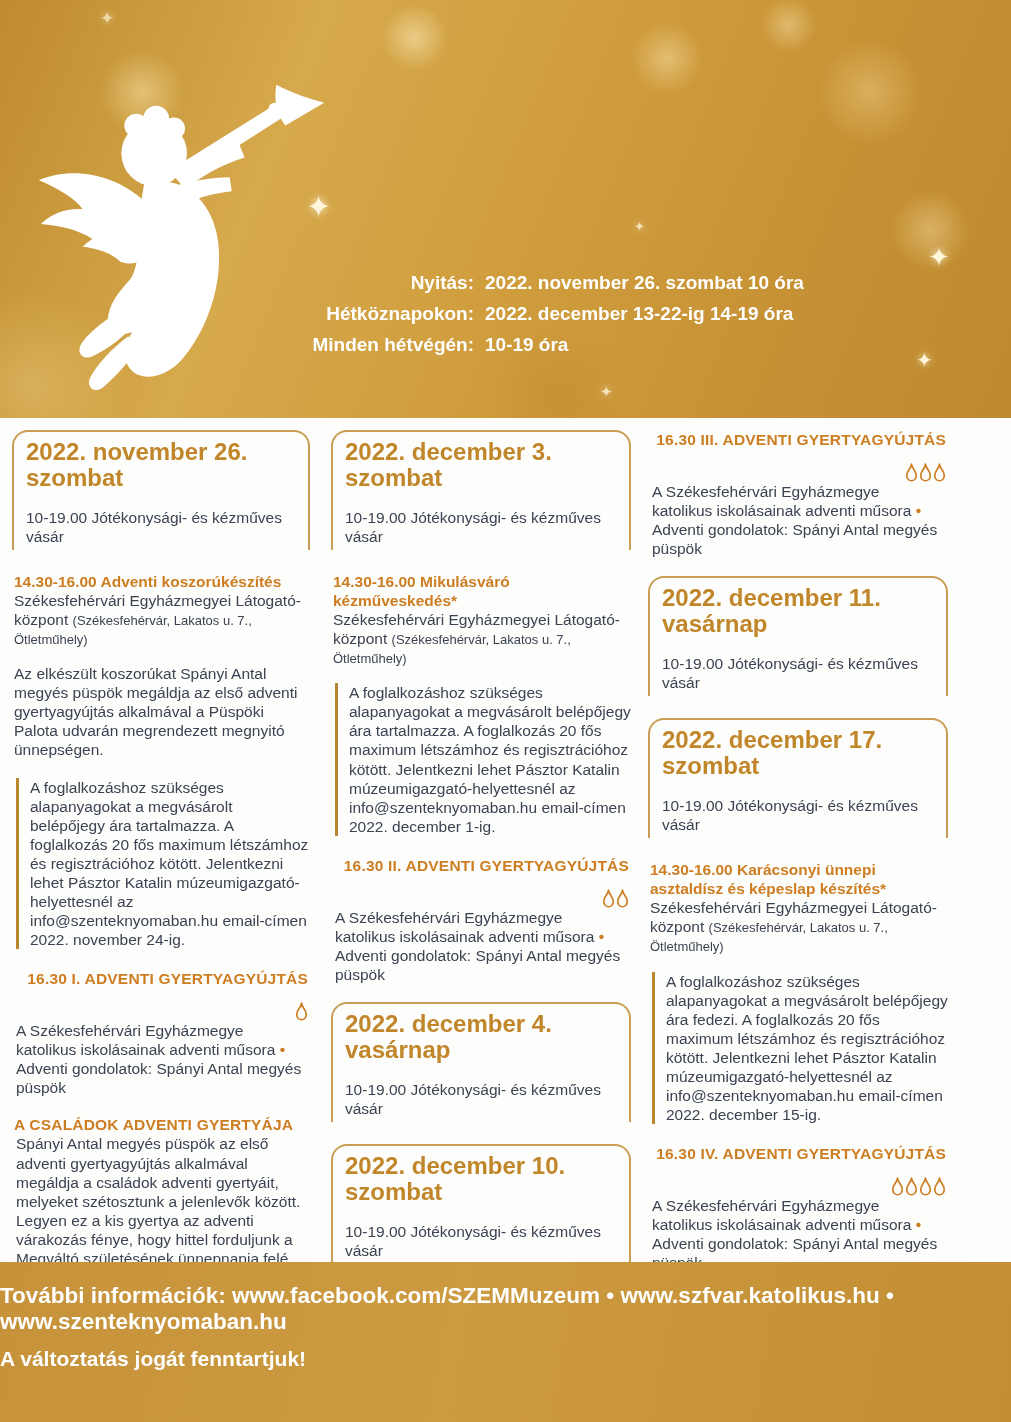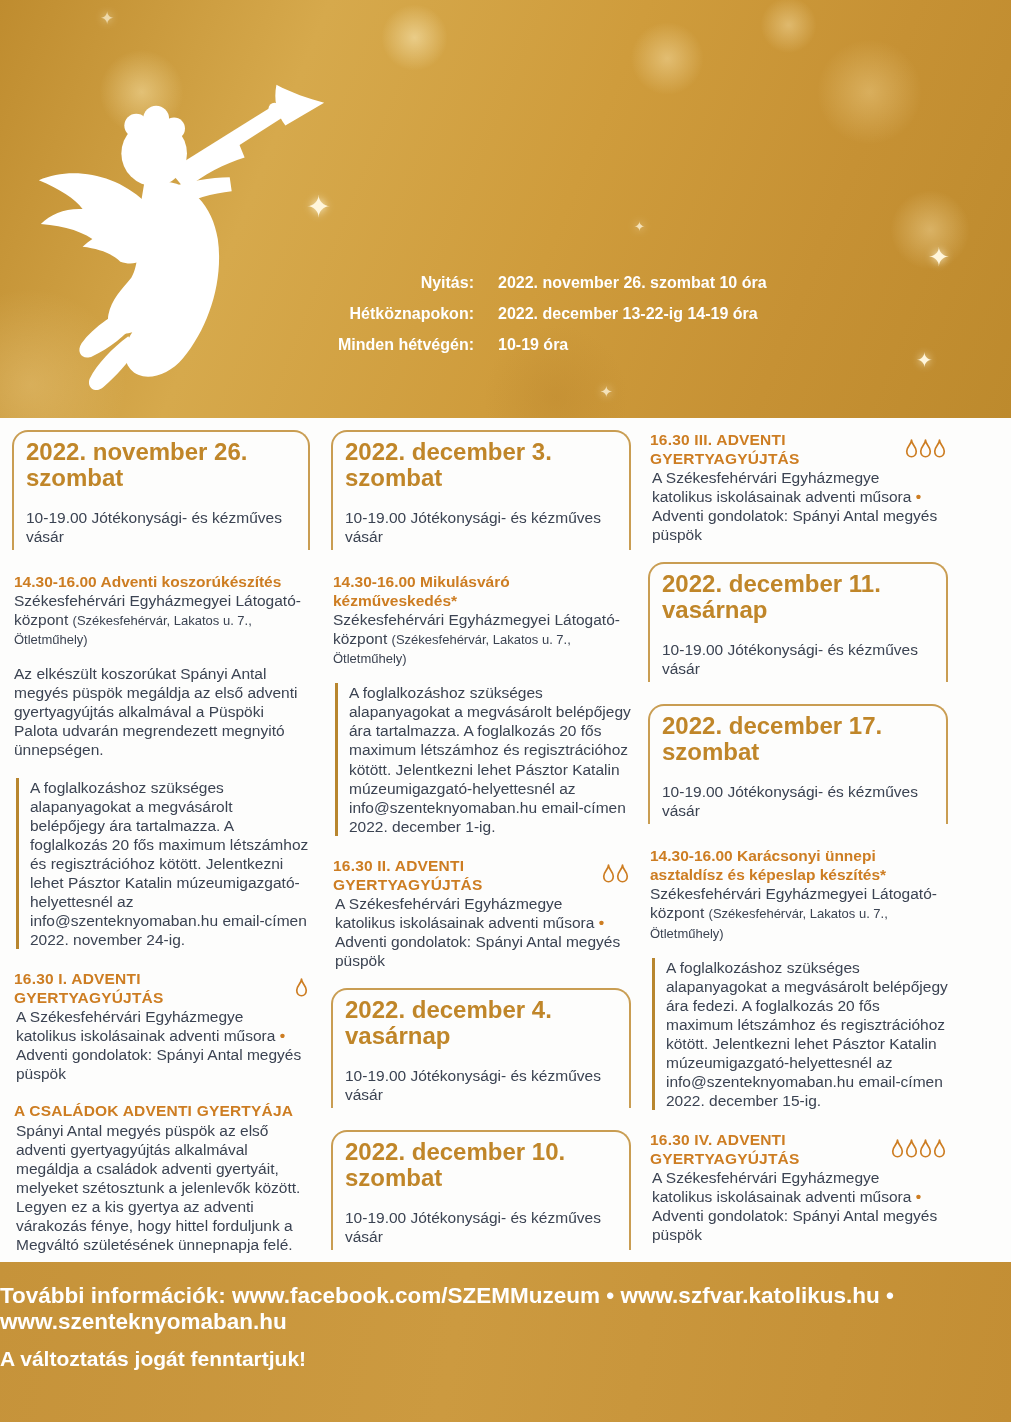--- a/index.html
+++ b/index.html
@@ -25,22 +25,22 @@
       linear-gradient(112deg,#bf8c2f 0%,#d6a94c 28%,#cf9c3c 55%,#c69134 78%,#bd8a2d 100%);
   }
   .angel{position:absolute;left:28px;top:52px;width:308px;height:338px;}
   .hero-title{position:absolute;left:318px;top:74px;width:600px;text-align:center;color:#fff;}
   .hero-title h1{
     margin:0;font-size:79px;font-weight:700;letter-spacing:-1px;line-height:1.02;
     text-shadow:0 0 18px rgba(255,245,215,.35);
   }
   .hero-title h2{margin:10px 0 0;font-size:41px;font-weight:700;letter-spacing:0;line-height:1.05;}
   .schedule{position:absolute;left:262px;top:267px;width:640px;color:#fff;}
-  .sched-row{display:grid;grid-template-columns:212px 1fr;column-gap:24px;
-    font-size:16px;line-height:31px;font-weight:700;}
+  .sched-row{display:grid;grid-template-columns:212px 1fr;column-gap:11px;
+    font-size:19px;line-height:31px;font-weight:700;}
   .sched-label{text-align:right;}
   .sparkle{position:absolute;color:#fff6dc;text-shadow:0 0 9px rgba(255,250,225,.95);line-height:1;}
 
   
   .col{position:absolute;top:430px;color:#3b4352;font-size:15.5px;line-height:1.23;}
   .col-1{left:12px;width:298px;}
   .col-2{left:331px;width:300px;}
   .col-3{left:648px;width:300px;}
 
   .date-box{
@@ -51,21 +51,21 @@
   .date-sub{margin-top:17px;}
 
   .event{margin:0 2px 16px;}
   .event-title{color:#cd7d22;font-weight:700;}
   .venue-small{font-size:13px;}
   .para{margin:0 2px 18px;}
   .indent{
     border-left:3px solid #b8862f;padding-left:11px;margin:0 0 20px 4px;
   }
   .caps-sec{margin:0 2px 18px;}
-  .caps-row{display:flex;align-items:center;gap:16px;}
+  .caps-row{display:flex;align-items:flex-end;gap:16px;flex-direction:column;}
   .caps-title{color:#cd7d22;font-weight:700;letter-spacing:.2px;}
   .flames{display:inline-flex;gap:1px;margin-top:-2px;}
   .flame{width:13px;height:19px;}
   .bullet{color:#cd7d22;font-weight:700;}
   .note-orange{color:#dc8d2a;font-size:15px;line-height:1.4;margin:28px 2px 0;}
 
   
   .footer{
     position:absolute;left:0;top:1262px;width:1011px;height:160px;color:#fff;text-align:left;
     background:linear-gradient(100deg,#c6933a 0%,#cc9a40 45%,#c38e34 100%);

